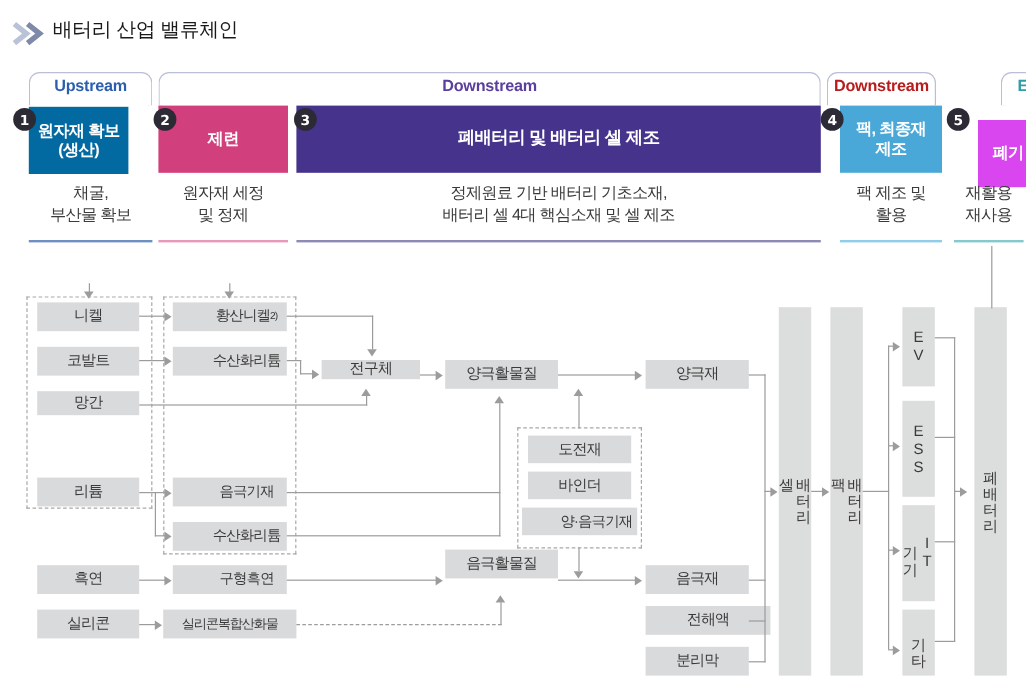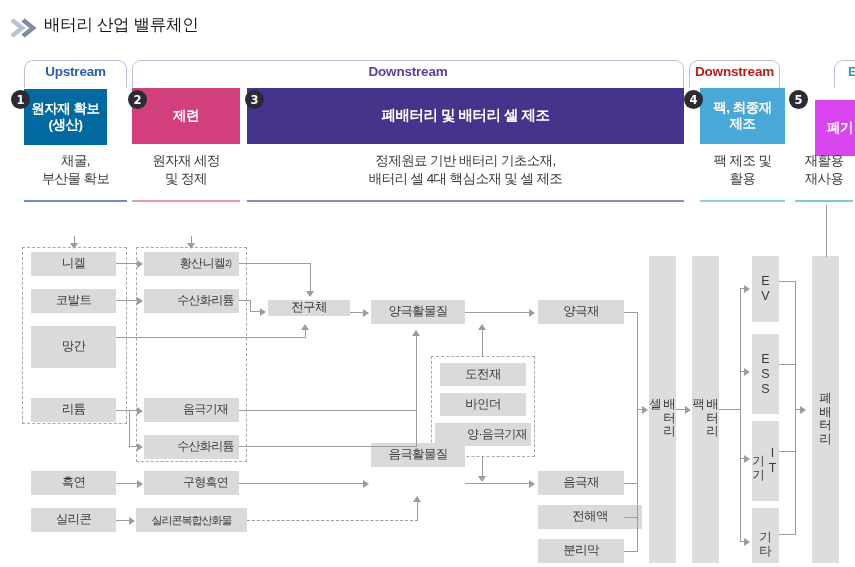--- a/index.html
+++ b/index.html
@@ -161,21 +161,21 @@
 <div class="dashgroup" style="left:22px;top:247px;width:105px;height:177px;"></div>
 <div class="dashgroup" style="left:136px;top:247px;width:111px;height:215px;"></div>
 <div class="dashgroup" style="left:431px;top:356px;width:104px;height:101px;"></div>
 
 <div class="node" style="left:31px;top:252px;width:85px;height:24px;">
   <span>니켈</span>
   </div>
 <div class="node" style="left:31px;top:289px;width:85px;height:24px;text-align:center;">
   <span>코발트</span>
   </div>
-<div class="node" style="left:31px;top:326px;width:85px;height:42px;">
+<div class="node" style="left:31px;top:326px;width:85px;height:20px;">
   <span>망간</span>
   </div>
 <div class="node" style="left:31px;top:398px;width:85px;height:24px;">
   <span>리튬</span>
   </div>
 <div class="node" style="left:31px;top:471px;width:85px;height:24px;">
   <span>흑연</span>
   </div>
 <div class="node" style="left:31px;top:508px;width:85px;height:24px;">
   <span>실리콘</span>
@@ -200,21 +200,21 @@
 <div class="node tiny" style="left:136px;top:508px;width:111px;height:24px;">
   <span>실리콘복합산화물</span>
   </div>
 
 <div class="node" style="left:268px;top:300px;width:82px;height:16px;">
   <span>전구체</span>
   </div>
 <div class="node" style="left:371px;top:300px;width:94px;height:24px;">
   <span>양극활물질</span>
   </div>
-<div class="node" style="left:371px;top:443px;width:94px;height:24px;text-align:right;">
+<div class="node" style="left:371px;top:458px;width:94px;height:24px;text-align:right;">
   <span>음극활물질</span>
   </div>
 
 <div class="node" style="left:440px;top:363px;width:86px;height:23px;">
   <span>도전재</span>
   </div>
 <div class="node" style="left:440px;top:393px;width:86px;height:23px;">
   <span>바인더</span>
   </div>
 <div class="node small" style="left:435px;top:423px;width:96px;height:23px;">

